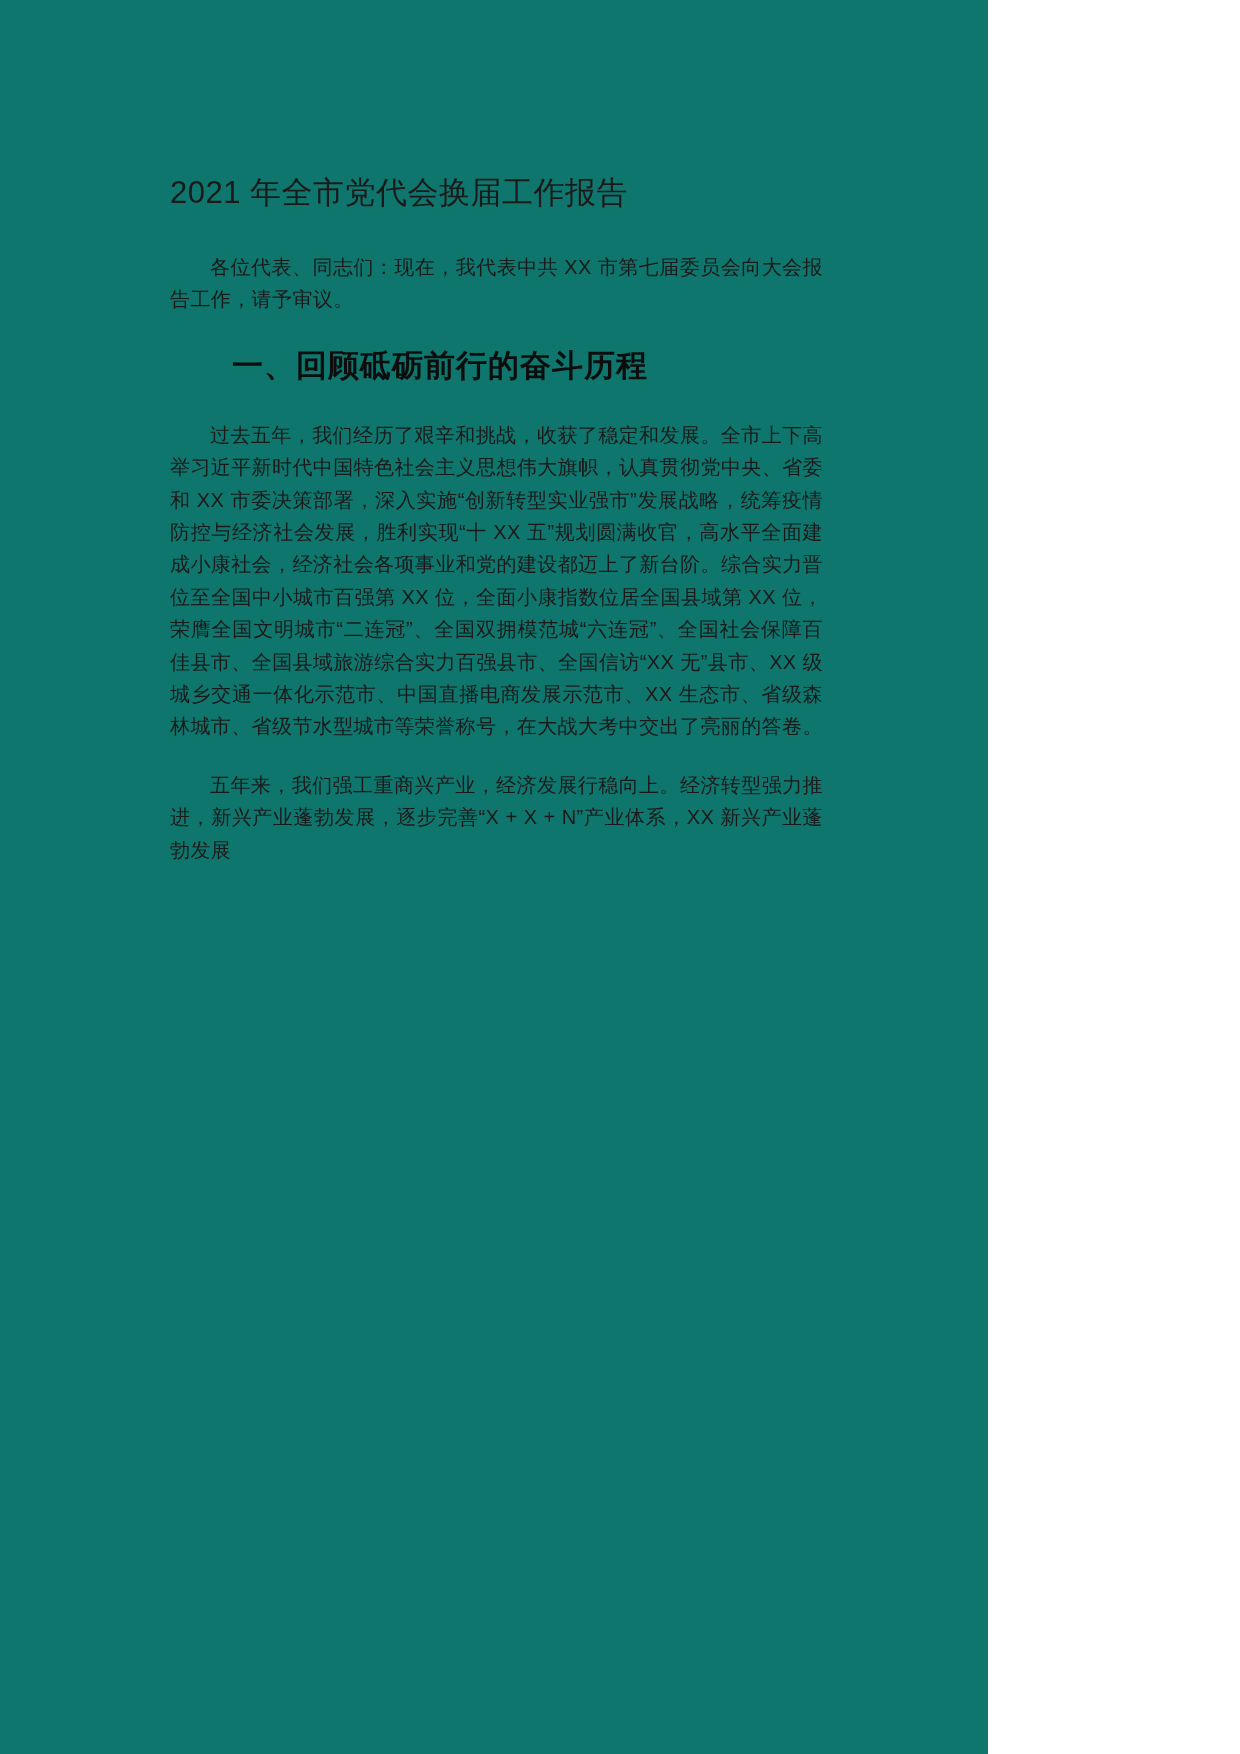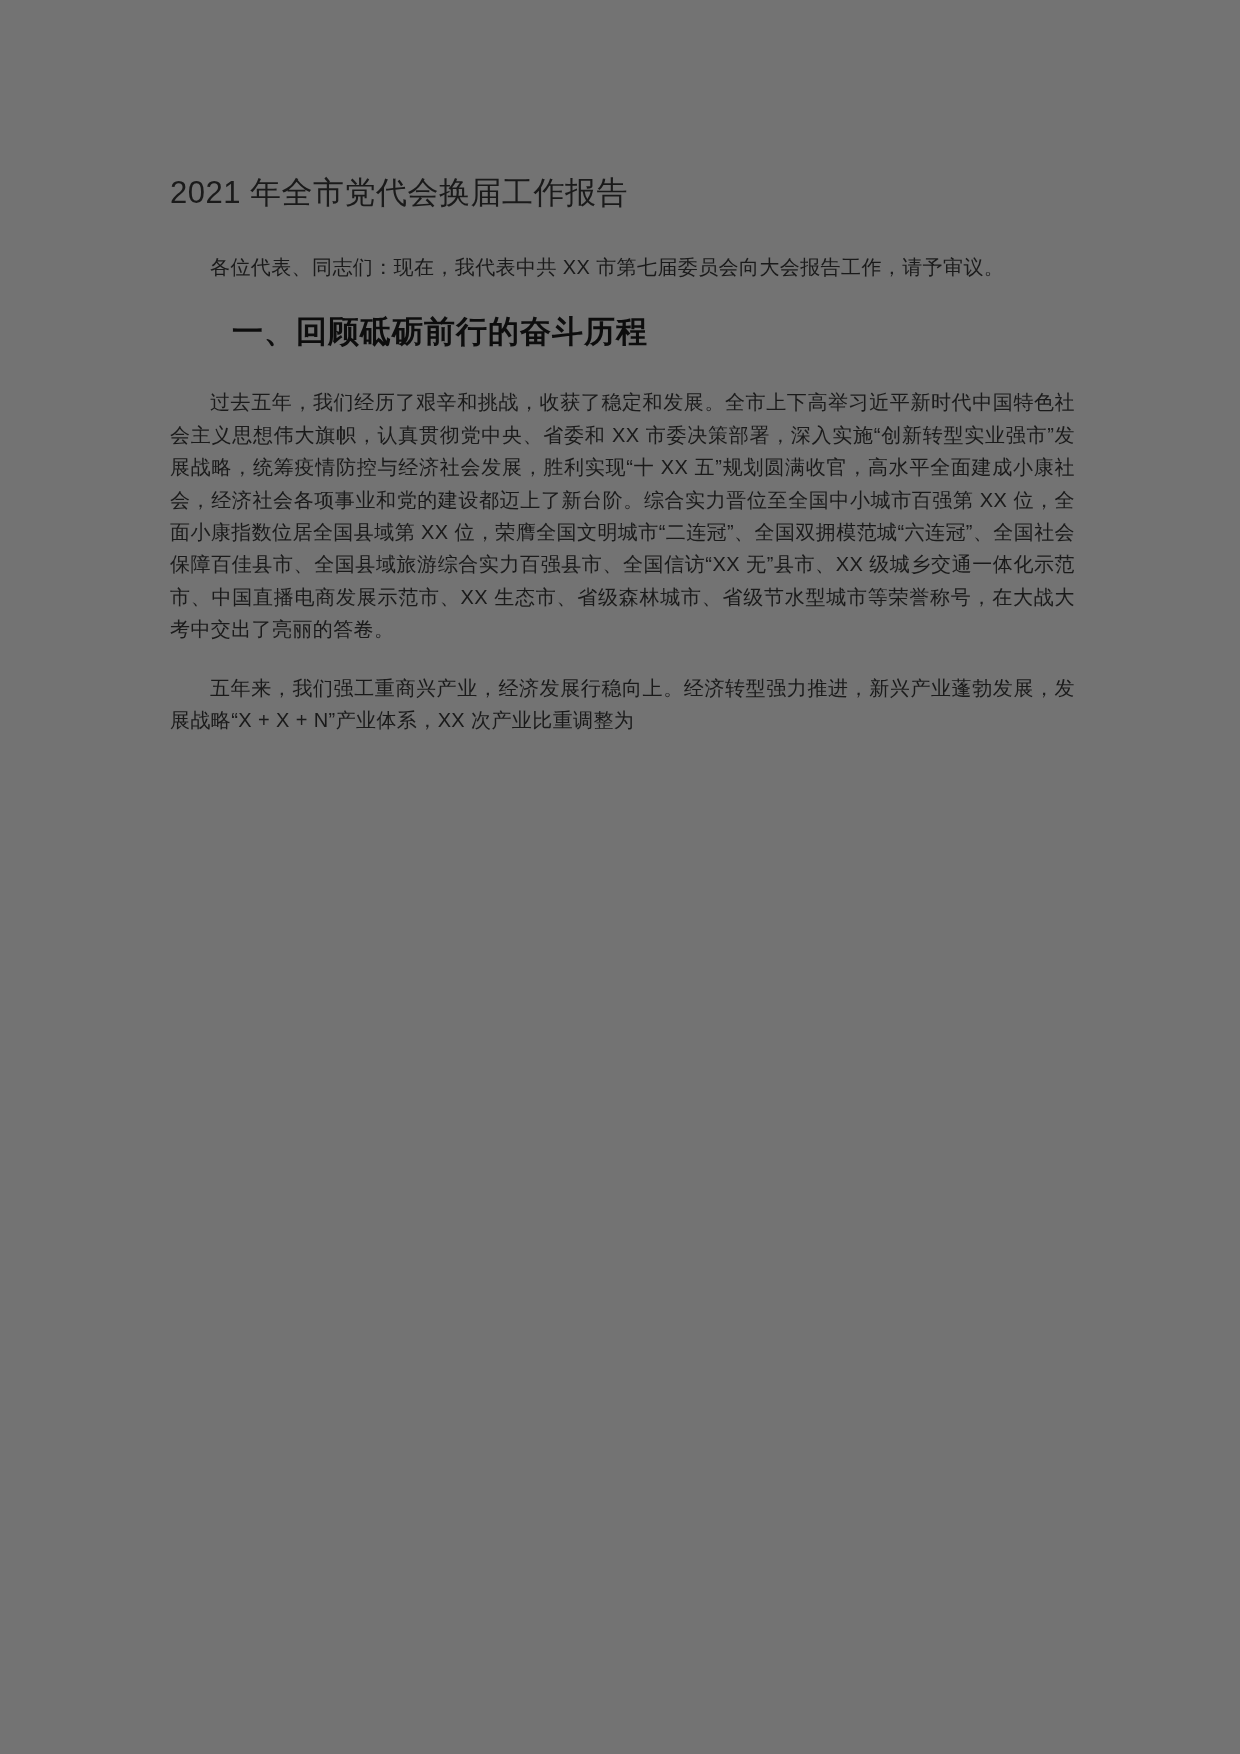--- a/index.html
+++ b/index.html
@@ -10,24 +10,24 @@
   body {
     width: 1240px;
     height: 1754px;
     font-family: "Liberation Sans", "DejaVu Sans", sans-serif;
     color: #1a1a1a;
     -webkit-font-smoothing: antialiased;
   }
   .page {
     position: relative;
     box-sizing: border-box;
-    width: 1240px;
+    width: 988px;
     height: 1754px;
     padding: 170px 165px 60px 170px;
-    background: #737373;
+    background: #0f766e;
   }
   .doc-title {
     font-size: 31px;
     line-height: 1.5;
     color: #1a1a1a;
     margin: 0 0 34px 0;
     letter-spacing: 0.5px;
     text-align: justify;
   }
   p.body-para {
@@ -41,34 +41,33 @@
     color: #1a1a1a;
   }
   h2.section-heading {
     font-size: 31px;
     line-height: 1.6;
     font-weight: bold;
     margin: 0 0 28px 0;
     text-indent: 2em;
     letter-spacing: 1px;
     color: #0d0d0d;
-    font-family: Liberation Mono, monospace;
   }
   .last-para {
     margin-bottom: 0;
   }
 </style>
 </head>
 <body>
 
 <div class="page">
 
   <div class="doc-title">2021 年全市党代会换届工作报告</div>
 
   <p class="body-para">各位代表、同志们：现在，我代表中共 XX 市第七届委员会向大会报告工作，请予审议。</p>
 
   <h2 class="section-heading">一、回顾砥砺前行的奋斗历程</h2>
 
   <p class="body-para">过去五年，我们经历了艰辛和挑战，收获了稳定和发展。全市上下高举习近平新时代中国特色社会主义思想伟大旗帜，认真贯彻党中央、省委和 XX 市委决策部署，深入实施“创新转型实业强市”发展战略，统筹疫情防控与经济社会发展，胜利实现“十 XX 五”规划圆满收官，高水平全面建成小康社会，经济社会各项事业和党的建设都迈上了新台阶。综合实力晋位至全国中小城市百强第 XX 位，全面小康指数位居全国县域第 XX 位，荣膺全国文明城市“二连冠”、全国双拥模范城“六连冠”、全国社会保障百佳县市、全国县域旅游综合实力百强县市、全国信访“XX 无”县市、XX 级城乡交通一体化示范市、中国直播电商发展示范市、XX 生态市、省级森林城市、省级节水型城市等荣誉称号，在大战大考中交出了亮丽的答卷。</p>
 
-  <p class="body-para last-para">五年来，我们强工重商兴产业，经济发展行稳向上。经济转型强力推进，新兴产业蓬勃发展，发展战略“X + X + N”产业体系，XX 次产业比重调整为</p>
+  <p class="body-para last-para">五年来，我们强工重商兴产业，经济发展行稳向上。经济转型强力推进，新兴产业蓬勃发展，逐步完善“X + X + N”产业体系，XX 新兴产业蓬勃发展</p>
 
 </div>
 
 </body></html>

